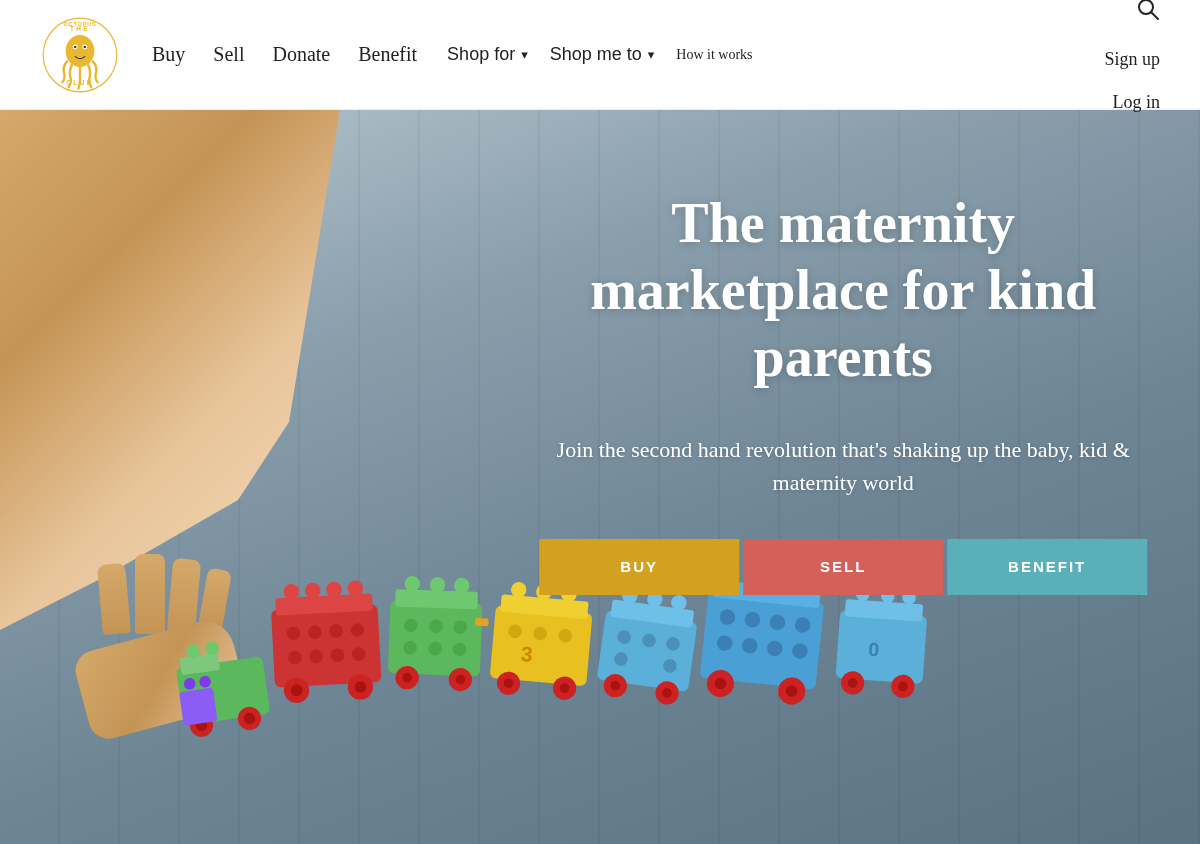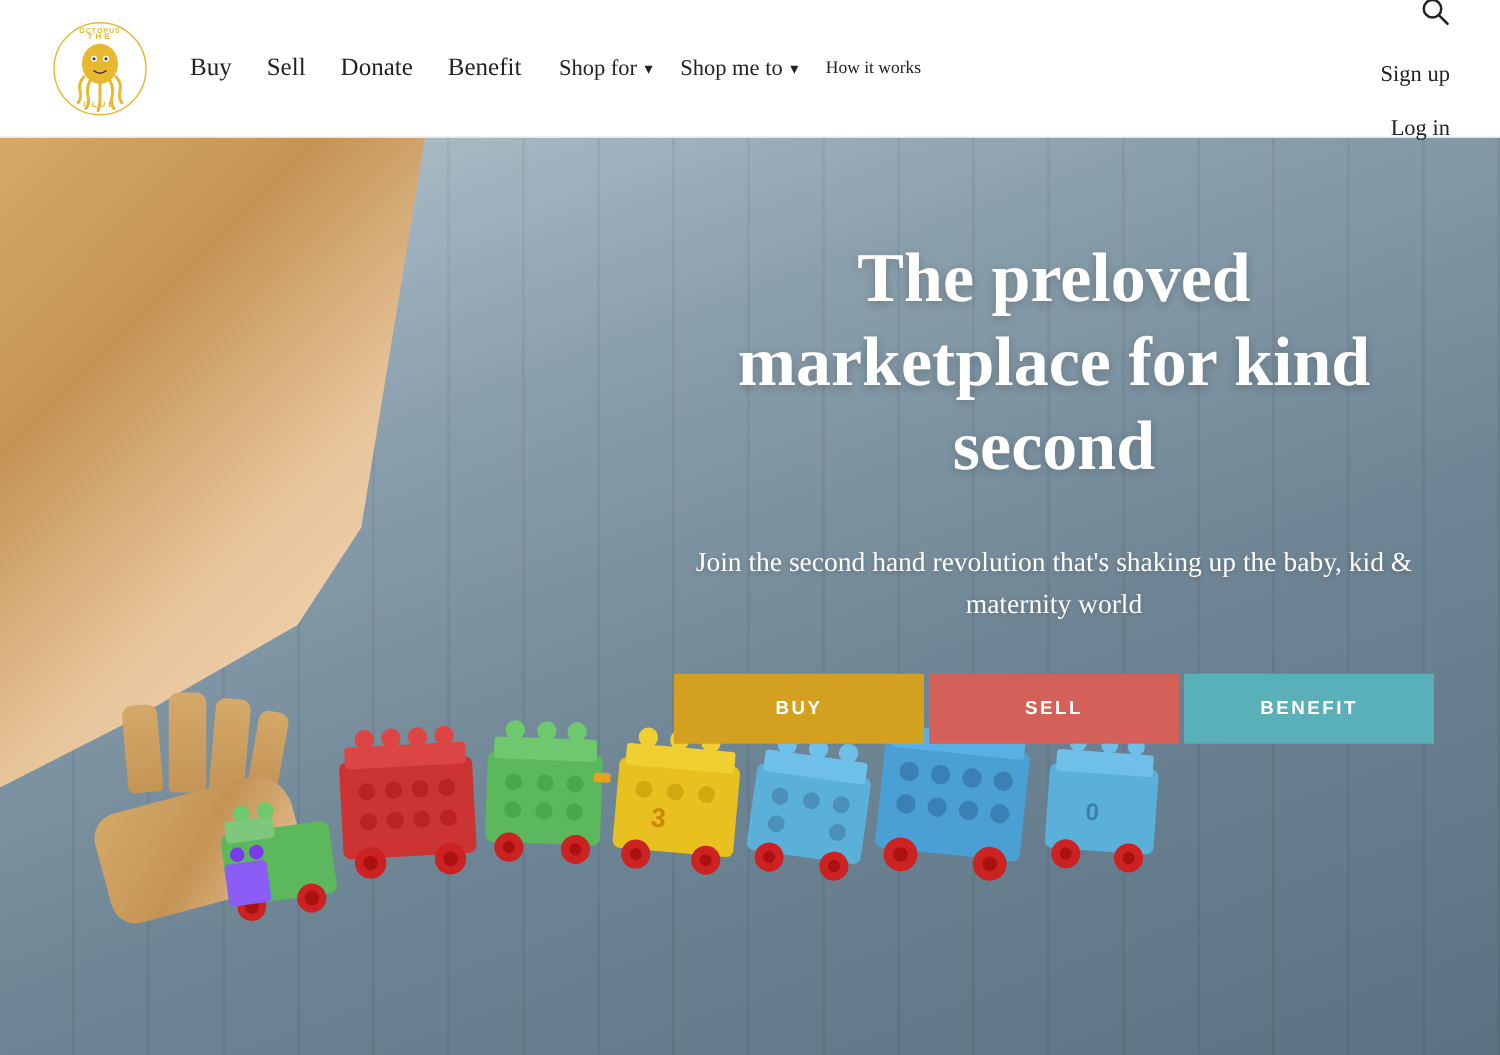--- a/index.html
+++ b/index.html
@@ -41,21 +41,21 @@
     }
     .nav-secondary {
       display: flex;
       align-items: center;
       gap: 22px;
     }
     .nav-secondary .dropdown-btn {
       background: none;
       border: none;
       cursor: pointer;
-      font-family: Liberation Serif, serif;
+      font-family: Liberation Sans, sans-serif;
       font-size: 18px;
       color: #222;
       display: flex;
       align-items: center;
       gap: 6px;
     }
     .nav-secondary .dropdown-btn .chevron {
       font-size: 13px;
     }
     .nav-secondary .plain-link {
@@ -456,21 +456,21 @@
       <text x="32" y="65" font-size="20" fill="#3a80b4" font-family="Arial" font-weight="bold">0</text>
 
       <circle cx="18" cy="94" r="12" fill="#cc2222"></circle>
       <circle cx="18" cy="94" r="5" fill="#aa1111"></circle>
       <circle cx="70" cy="94" r="12" fill="#cc2222"></circle>
       <circle cx="70" cy="94" r="5" fill="#aa1111"></circle>
     </g>
   </svg>
 
   <div class="hero-text">
-    <h1 class="hero-headline">The preloved marketplace for kind second</h1>
+    <h1 class="hero-headline">The maternity marketplace for kind parents</h1>
     <p class="hero-subtext">Join the second hand revolution that's shaking up the baby, kid &amp; maternity world</p>
     <div class="hero-buttons">
       <button class="hero-btn hero-btn-buy">BUY</button>
       <button class="hero-btn hero-btn-sell">SELL</button>
       <button class="hero-btn hero-btn-benefit">BENEFIT</button>
     </div>
   </div>
 </section>
 
 </body></html>

